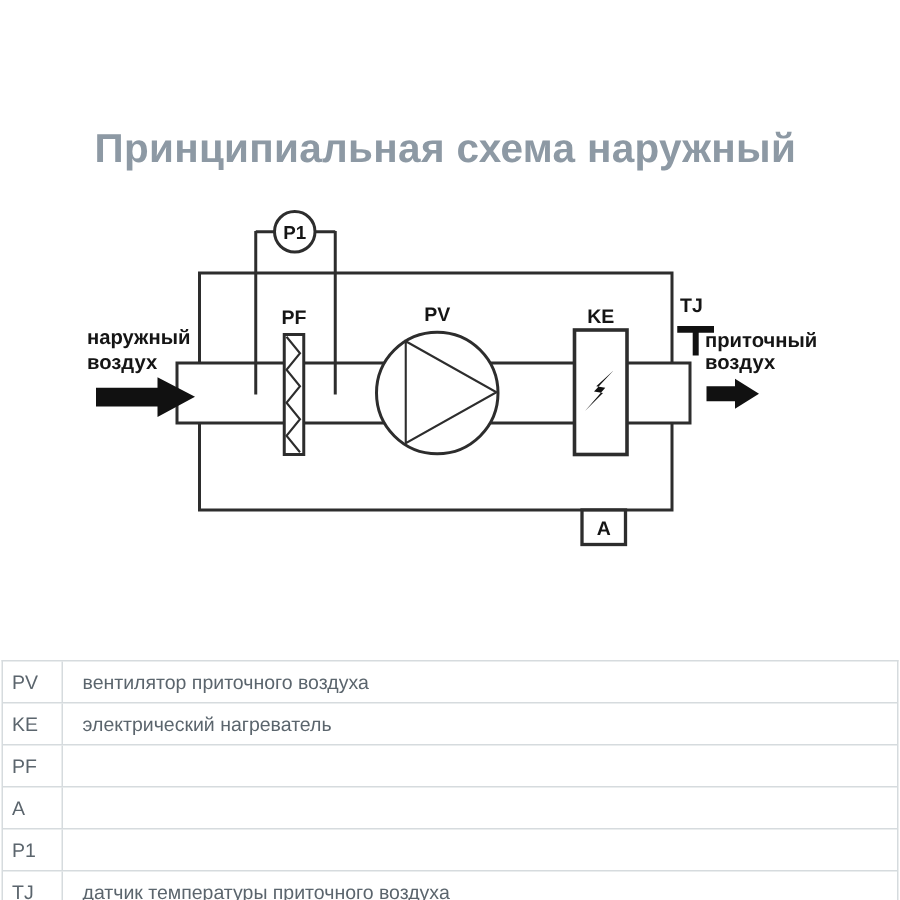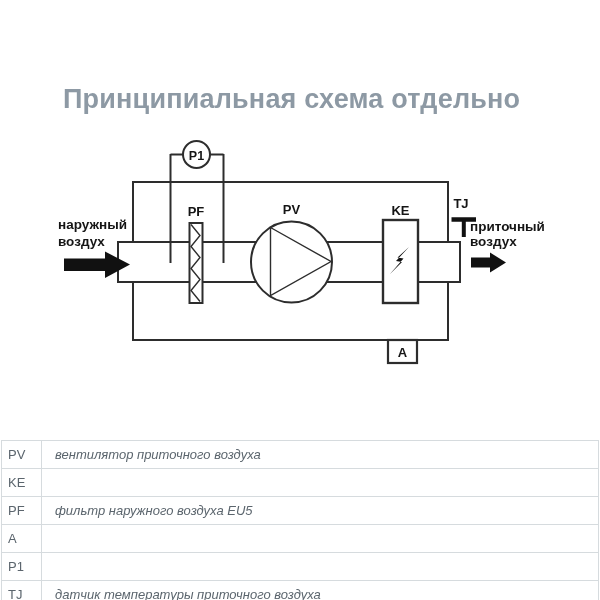--- a/index.html
+++ b/index.html
@@ -20,26 +20,26 @@
   .blk{fill:#111111;stroke:none;}
   .lbl{font-size:13px;font-weight:bold;fill:#151515;}
   .lbl-air{font-size:13.5px;font-weight:bold;fill:#151515;}
   .legend{
     position:absolute;left:1px;top:440px;width:596px;
     border:1px solid #d6dbde;border-bottom:none;
     font-size:13px;color:#5b656d;
   }
   .legend-row{display:flex;border-bottom:1px solid #d6dbde;height:27px;line-height:27px;}
   .legend-code{width:33px;padding-left:6px;border-right:1px solid #d6dbde;flex:none;}
-  .legend-desc{padding-left:13px;flex:1;white-space:nowrap;overflow:hidden;font-style:italic;}
+  .legend-desc{padding-left:13px;flex:1;white-space:nowrap;overflow:hidden;}
 </style>
 </head>
 <body>
 
-<div class="page-title">Принципиальная схема отдельно</div>
+<div class="page-title">Принципиальная схема наружный</div>
 
 <svg width="600" height="440" viewBox="0 0 600 440">
 
   <rect x="133" y="182" width="315" height="158" class="fillw" stroke-width="2"></rect>
 
   <rect x="118" y="242" width="342" height="40" class="fillw" stroke-width="2"></rect>
 
   <line x1="170.5" y1="154.5" x2="223.5" y2="154.5" class="ln" stroke-width="2"></line>
   <line x1="170.5" y1="154" x2="170.5" y2="263" class="ln" stroke-width="2"></line>
   <line x1="223.5" y1="154" x2="223.5" y2="263" class="ln" stroke-width="2"></line>
@@ -75,24 +75,24 @@
   <text x="470" y="246" class="lbl-air">воздух</text>
 </svg>
 
 <div class="legend">
   <div class="legend-row">
     <div class="legend-code">PV</div>
     <div class="legend-desc">вентилятор приточного воздуха</div>
   </div>
   <div class="legend-row">
     <div class="legend-code">KE</div>
+    <div class="legend-desc">электрический нагреватель</div>
   </div>
   <div class="legend-row">
     <div class="legend-code">PF</div>
-    <div class="legend-desc">фильтр наружного воздуха EU5</div>
   </div>
   <div class="legend-row">
     <div class="legend-code">A</div>
   </div>
   <div class="legend-row">
     <div class="legend-code">P1</div>
   </div>
   <div class="legend-row">
     <div class="legend-code">TJ</div>
     <div class="legend-desc">датчик температуры приточного воздуха</div>

